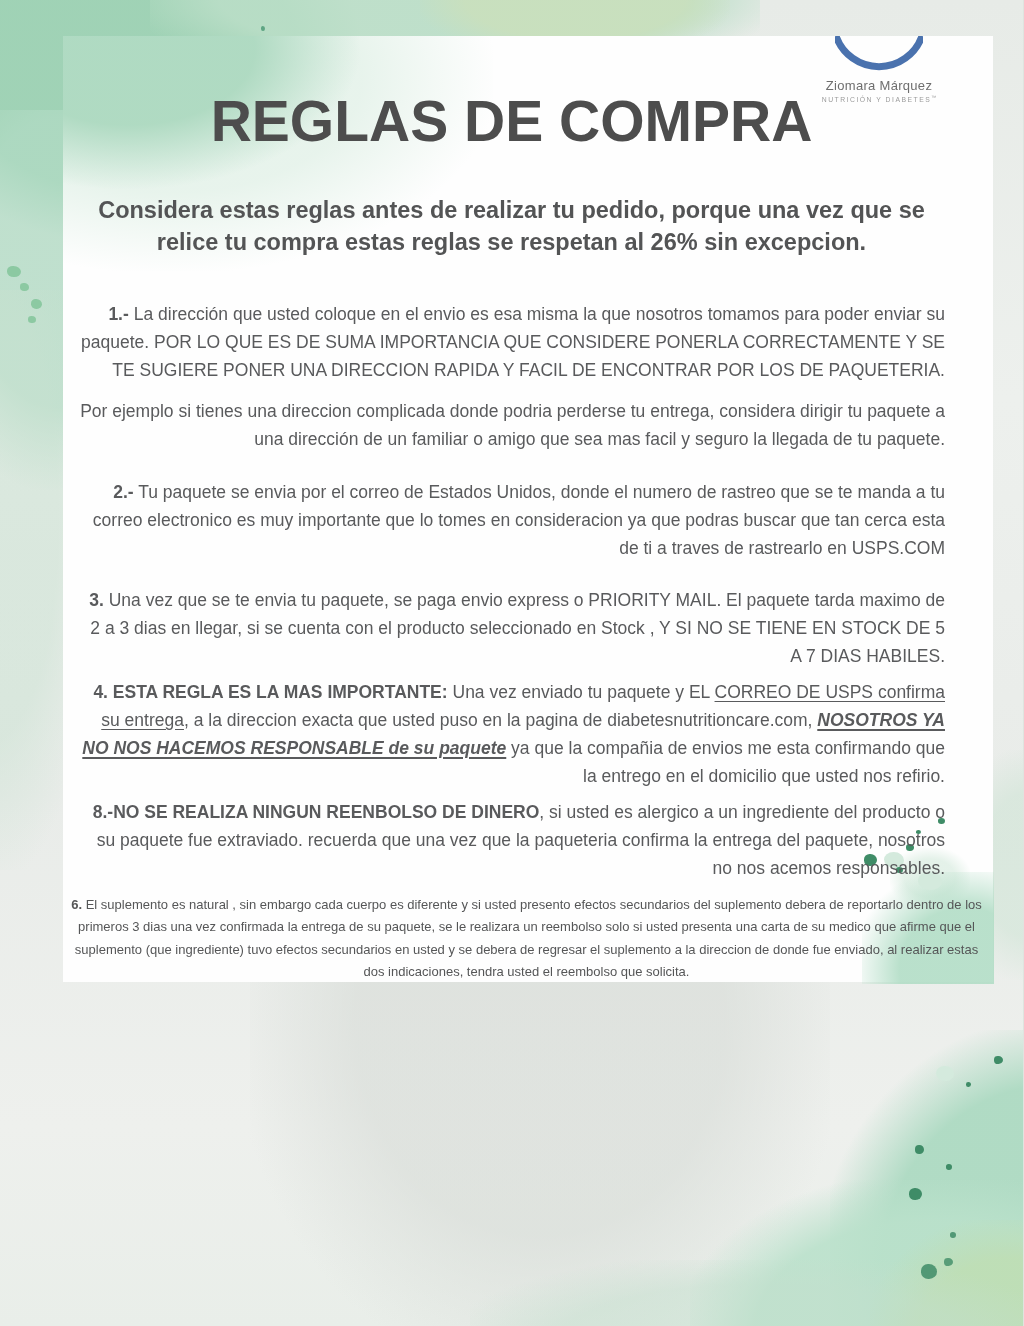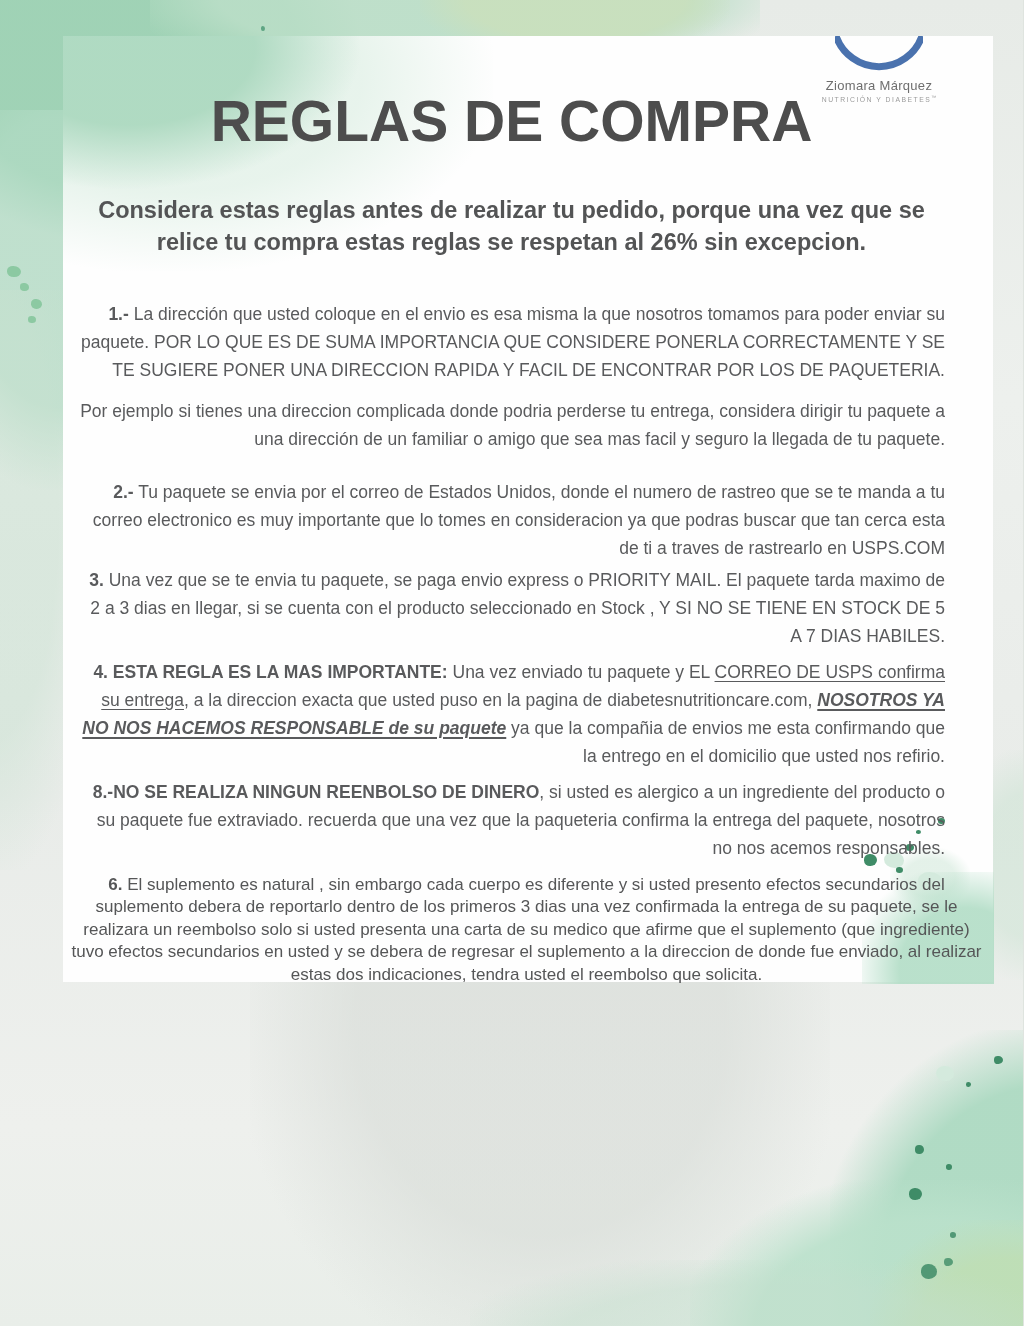--- a/index.html
+++ b/index.html
@@ -46,25 +46,25 @@
   .logo svg{display:block;margin:0 auto;}
   .logo-name{font-size:13px;color:#6e6e6e;letter-spacing:.3px;margin-top:2px;white-space:nowrap;}
   .logo-sub{font-size:6.8px;color:#9a9a9a;letter-spacing:1.5px;margin-top:1px;white-space:nowrap;}
   .logo-sub sup{font-size:5px;letter-spacing:0;}
   h1.title{margin:56px 0 0;text-align:center;font-size:57px;line-height:1.05;font-weight:800;color:var(--title-gray);}
   .intro{margin:42px 0 0;text-align:center;font-size:23.5px;line-height:32px;font-weight:700;color:#535455;}
   .rules{margin-top:42px;}
   .rule{font-size:17.5px;line-height:28px;color:var(--body-gray);margin:0 0 8px;text-align:right;}
   .rule:nth-child(1){margin-bottom:13px;}
   .rule:nth-child(2){margin-bottom:25px;}
-  .rule:nth-child(3){margin-bottom:4px;}
+  .rule:nth-child(3){margin-bottom:24px;}
   .rule:nth-child(4){margin-bottom:8px;}
   .rule:nth-child(5){}
   .rule:nth-child(6){margin-bottom:12px;}
-  .rule-wide{font-size:17px;line-height:22.5px;text-align:center;margin-left:-12px;margin-right:-42px;color:#555657;}
+  .rule-wide{font-size:13px;line-height:22.5px;text-align:center;margin-left:-12px;margin-right:-42px;color:#555657;}
   .seg-b{font-weight:700;}
   .seg-u{text-decoration:underline;text-underline-offset:3px;}
   .seg-biu{font-weight:700;font-style:italic;text-decoration:underline;text-decoration-thickness:2px;text-underline-offset:3px;}
 </style>
 </head>
 <body>
 
 <div class="page">
 
   <div class="wc z1 b1"></div>

